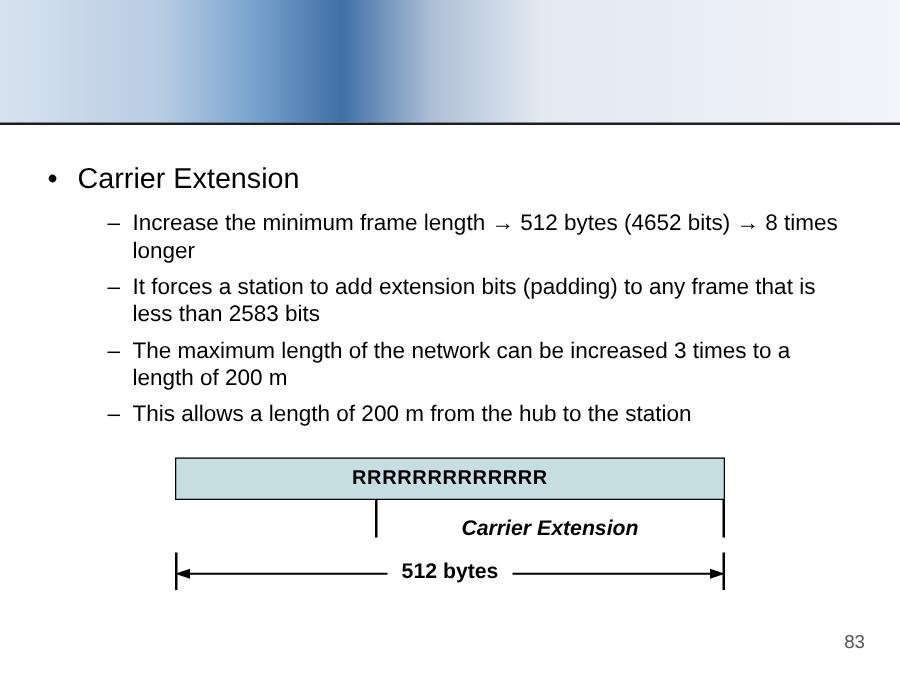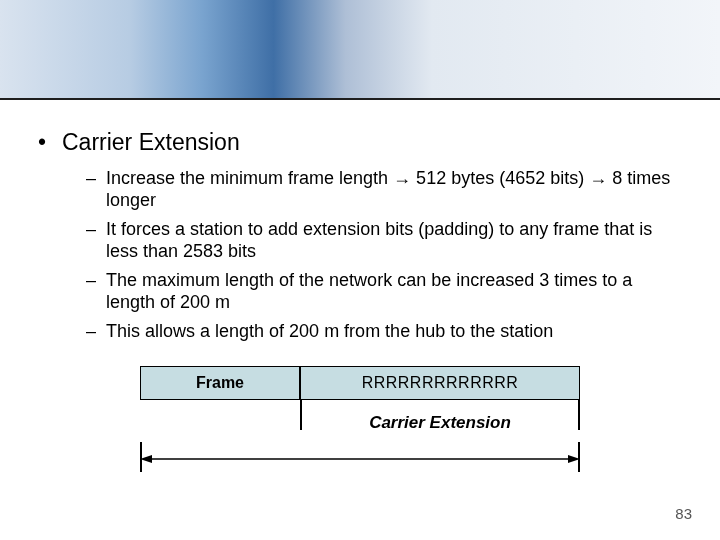--- a/index.html
+++ b/index.html
@@ -10,21 +10,21 @@
   .main-bullet { display: flex; margin-bottom: 10px; font-size: 23px; }
   .main-bullet .dot { width: 24px; flex: 0 0 24px; }
   .sub-list { margin-left: 48px; font-size: 18px; }
   .sub-item { display: flex; margin-bottom: 6px; }
   .sub-item .dash { width: 20px; flex: 0 0 20px; }
   .sub-item .txt { flex: 1; }
   .diagram { margin: 24px auto 0 auto; width: 440px; position: relative; }
   .boxes { display: flex; height: 34px; }
   .box { border: 1.5px solid #000; display: flex; align-items: center; justify-content: center; font-size: 16px; }
   .box.frame { width: 160px; background: #c6dde2; font-weight: bold; }
-  .box.ext { flex: 1; background: #c6dde2; font-weight: normal; letter-spacing: 0.5px; }
+  .box.ext { flex: 1; background: #c6dde2; font-weight: bold; letter-spacing: 0.5px; }
   .ext-label { position: absolute; right: 0; top: 40px; width: 280px; display: flex; align-items: center; justify-content: center; }
   .ext-label .bar { position: absolute; left: 0; width: 2px; height: 30px; background: #000; top: -6px; }
   .ext-label .bar.r { left: auto; right: 0; }
   .ext-label .lbl { font-style: italic; font-weight: bold; font-size: 17px; margin-top: 6px; }
   .full-arrow { position: absolute; top: 78px; left: 0; width: 440px; height: 26px; }
   .full-arrow .end { position: absolute; width: 2px; height: 30px; background: #000; top: -2px; }
   .full-arrow .end.l { left: 0; }
   .full-arrow .end.r { right: 0; }
   .full-arrow svg { position: absolute; top: 10px; left: 0; }
   .full-arrow .caption { position: absolute; left: 0; right: 0; top: 2px; text-align: center; font-weight: bold; font-size: 17px; background: #fff; width: 100px; margin: 0 auto; }
@@ -55,34 +55,34 @@
         <span class="txt">The maximum length of the network can be increased 3 times to a length of 200 m</span>
       </div>
       <div class="sub-item">
         <span class="dash">–</span>
         <span class="txt">This allows a length of 200 m from the hub to the station</span>
       </div>
     </div>
 
     <div class="diagram">
       <div class="boxes">
-        <div class="box frame">Frame</div>
         <div class="box ext">RRRRRRRRRRRRR</div>
       </div>
       <div class="ext-label">
         <div class="bar"></div>
         <div class="bar r"></div>
         <span class="lbl">Carrier Extension</span>
       </div>
       <div class="full-arrow">
         <div class="end l"></div>
         <div class="end r"></div>
         <svg width="440" height="10">
           <line x1="4" y1="5" x2="436" y2="5" stroke="#000" stroke-width="1.5"></line>
           <polygon points="0,5 12,1 12,9" fill="#000"></polygon>
           <polygon points="440,5 428,1 428,9" fill="#000"></polygon>
         </svg>
+        <div class="caption">512 bytes</div>
       </div>
     </div>
   </div>
 
   <div class="page-num">83</div>
 </div>
 
 </body></html>

